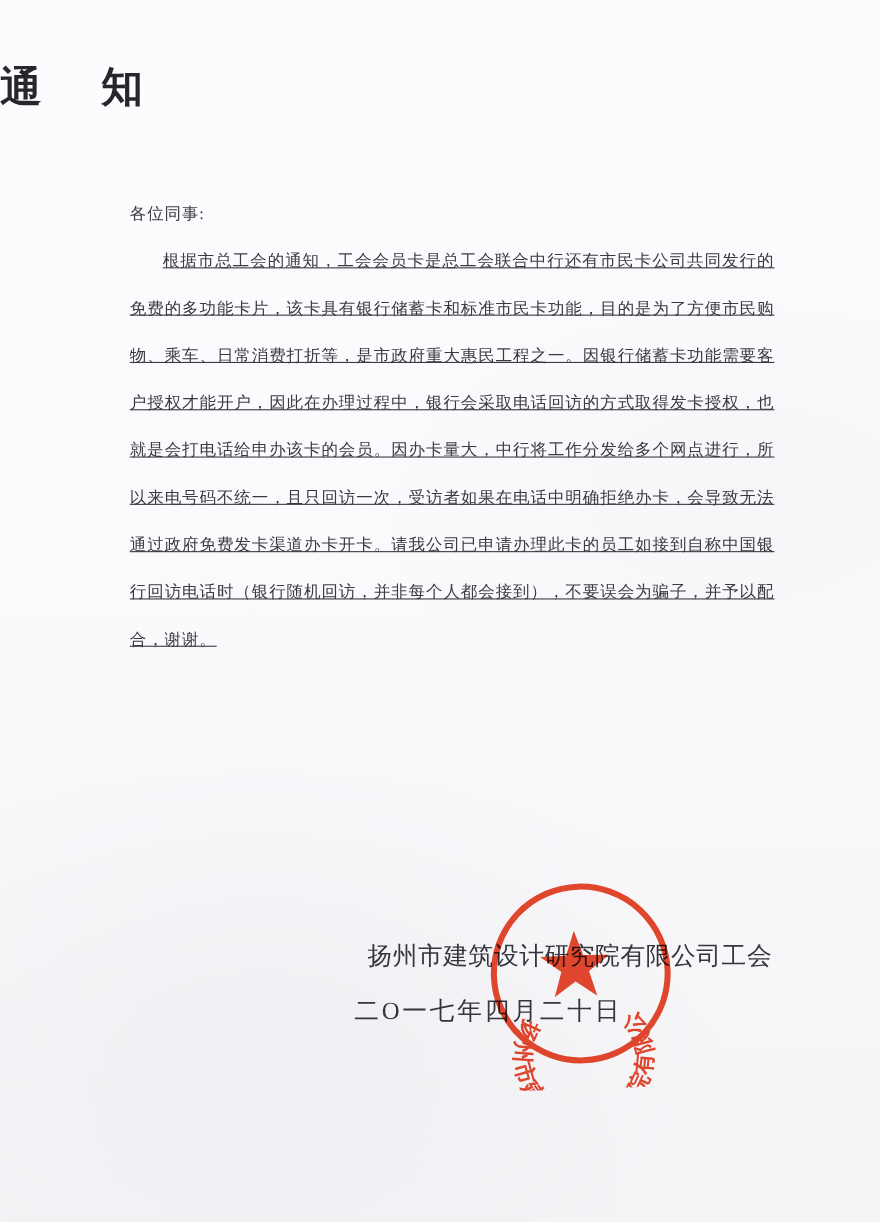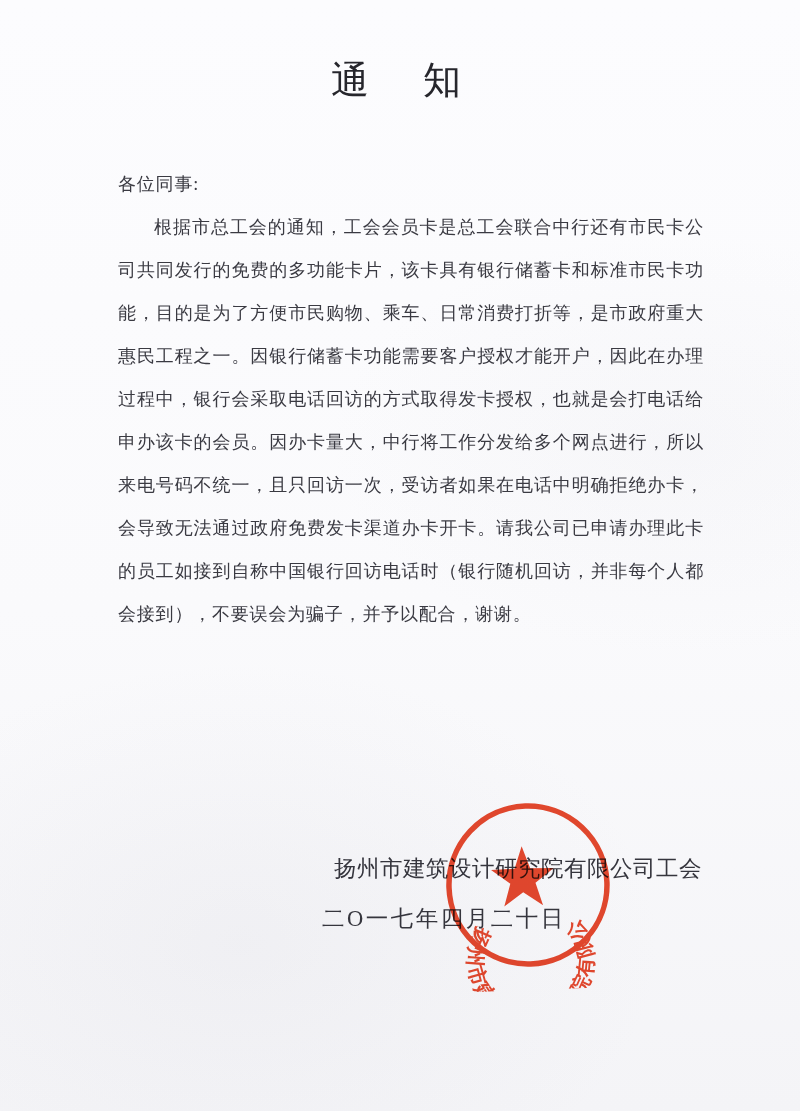--- a/index.html
+++ b/index.html
@@ -13,38 +13,37 @@
     width: 800px; height: 1111px;
     background:
       radial-gradient(ellipse 600px 400px at 30% 85%, rgba(210,210,218,0.18), rgba(0,0,0,0) 70%),
       radial-gradient(ellipse 500px 300px at 85% 40%, rgba(222,222,228,0.15), rgba(0,0,0,0) 70%),
       linear-gradient(180deg, #fcfcfe 0%, #fafafc 55%, #f4f4f7 100%);
     color: #3a3a42;
   }
   .title {
     position: absolute;
     top: 54px; left: 0; width: 800px;
-    text-align: center;
     font-size: 38px; line-height: 52px;
-    font-weight: normal;
+    font-weight: bold;
     letter-spacing: 8px;
     color: #26262c;
   }
   .content {
     position: absolute;
-    left: 118px; top: 163px;
+    left: 118px; top: 174px;
     width: 586px;
-    font-size: 18px;
+    font-size: 15px;
     line-height: 43px;
     letter-spacing: 0.8px;
     text-align: justify;
     color: #3a3a42;
   }
   .salutation { text-align: left; }
-  .body-text { text-indent: 2em; }
+  .body-text { text-indent: 2em; text-decoration: underline; }
   .signoff {
     position: absolute;
     top: 852px; left: 322px;
     width: 380px;
     font-size: 22.5px;
     line-height: 34px;
     color: #35353d;
   }
   .signature { text-align: right; letter-spacing: 0.5px; }
   .date-line { margin-top: 16px; text-align: left; letter-spacing: 2.5px; }

